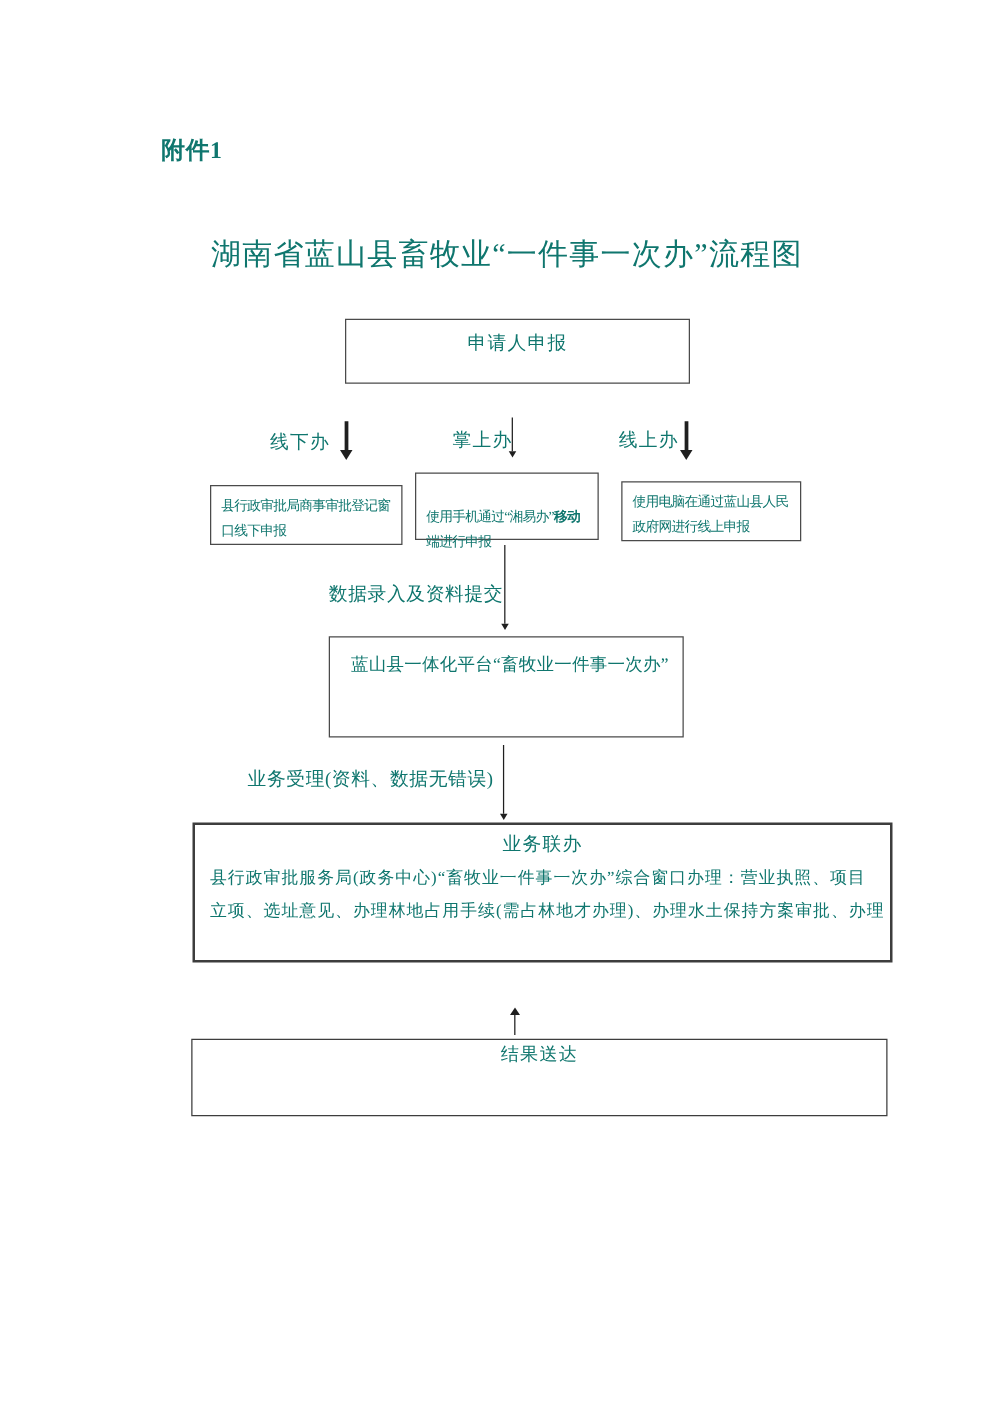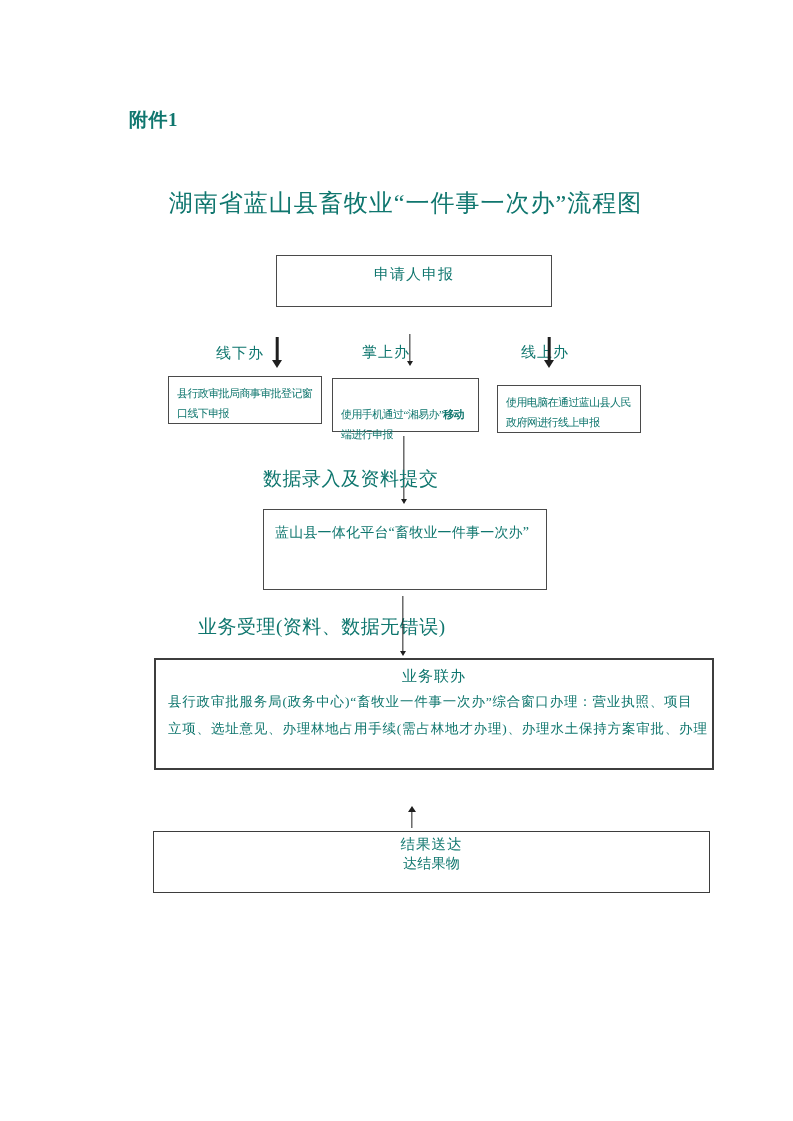--- a/index.html
+++ b/index.html
@@ -32,21 +32,21 @@
   .box-apply{
     left:276px;top:255px;width:276px;height:52px;
     text-align:center;padding-top:9px;
     font-size:15px;letter-spacing:1px;
   }
   .branch-label{
     font-size:15px;letter-spacing:1px;white-space:nowrap;
   }
   .lbl-offline{left:216px;top:344px;}
   .lbl-palm{left:362px;top:343px;}
-  .lbl-online{left:495px;top:343px;margin-left:26px;}
+  .lbl-online{left:495px;top:343px;}
 
   
   .arr{position:absolute;width:12px;}
   .arr .shaft{position:absolute;left:50%;transform:translateX(-50%);background:#1f1f1f;top:0;bottom:6px;}
   .arr .head{position:absolute;left:50%;transform:translateX(-50%);width:0;height:0;bottom:0;}
   .arr.down.thick .shaft{width:2.6px;bottom:7px;}
   .arr.down.thick .head{border-left:5.5px solid transparent;border-right:5.5px solid transparent;border-top:8px solid #1f1f1f;}
   .arr.down.thin .shaft{width:1.3px;bottom:5px;}
   .arr.down.thin .head{border-left:3.5px solid transparent;border-right:3.5px solid transparent;border-top:5px solid #1f1f1f;}
   .arr.up .shaft{top:5px;bottom:0;width:1.3px;}
@@ -58,32 +58,32 @@
   .arr-submit{left:398px;top:436px;height:68px;}
   .arr-accept{left:397px;top:596px;height:60px;}
   .arr-accept .shaft{width:1.8px;}
   .arr-result{left:406px;top:806px;height:22px;}
 
   .branch-box{
     font-size:11px;letter-spacing:-0.6px;line-height:20px;
     padding:6px 8px 0 8px;
   }
   .branch-box .ln{display:block;white-space:nowrap;}
-  .bbox-1{left:168px;top:376px;width:154px;height:48px;}
+  .bbox-1{left:168px;top:388px;width:154px;height:48px;}
   .bbox-2{left:332px;top:378px;width:147px;height:54px;padding-top:25px;}
   .bbox-3{left:497px;top:385px;width:144px;height:48px;}
 
-  .flow-label{font-size:19px;letter-spacing:0.5px;white-space:nowrap;}
+  .flow-label{font-size:15px;letter-spacing:0.5px;white-space:nowrap;}
   .lbl-submit{left:263px;top:466px;}
   .lbl-accept{left:198px;top:614px;}
 
   .box-platform{
     left:263px;top:509px;width:284px;height:81px;
     padding:9px 11px 0 11px;
-    font-size:14px;line-height:28px;letter-spacing:0.2px;
+    font-size:14px;line-height:28px;letter-spacing:0.2px;text-align:right;
   }
   .box-platform .ln{display:block;white-space:nowrap;}
 
   .box-joint{
     left:154px;top:658px;width:560px;height:112px;
     border-width:2px;border-color:#3d3d3d;
     padding:5px 12px 0 12px;
   }
   .box-joint .bx-title{
     display:block;text-align:center;
@@ -172,16 +172,15 @@
     <span class="ln">立项、选址意见、办理林地占用手续(需占林地才办理)、办理水土保持方案审批、办理</span>
   </div>
 
   <div class="arr up arr-result">
       <div class="shaft"></div>
       <div class="head"></div>
     </div>
 
   <div class="fbox box-result">
     <span class="bx-title">结果送达</span>
-    <span class="ln ln2">达结果物</span>
   </div>
 
 </div>
 
 </body></html>

